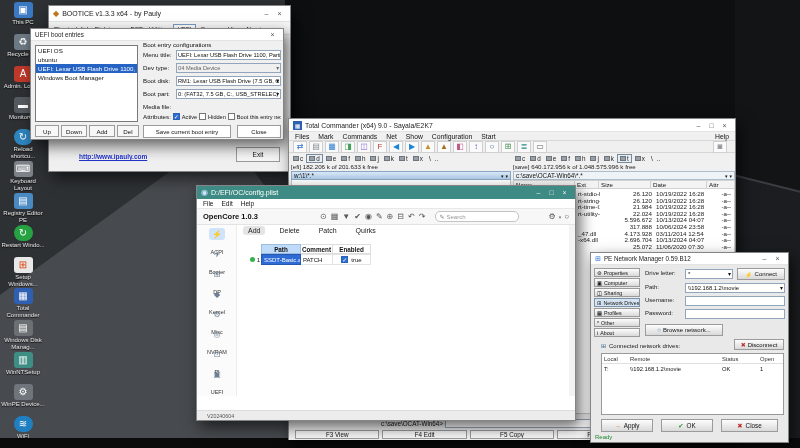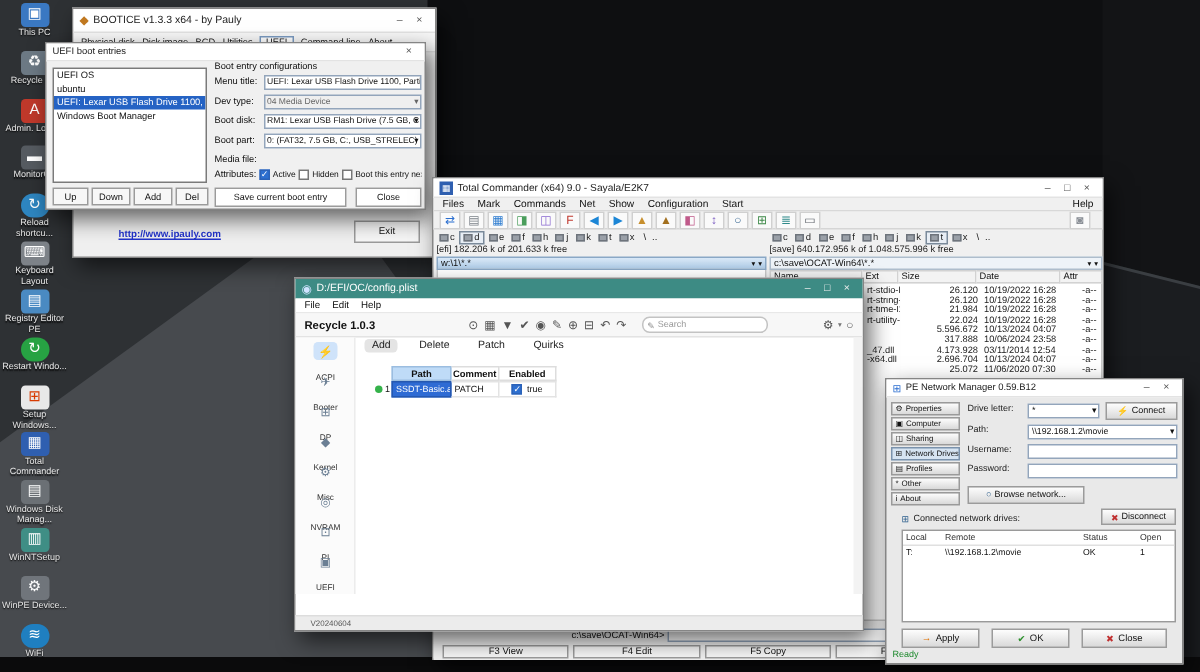--- a/index.html
+++ b/index.html
@@ -365,21 +365,21 @@
         <span style="color:#eee">□</span>
         <span style="color:#eee">×</span>
       </span>
     </div>
     <div style="display:flex;gap:8px;align-items:center;height:10px;padding:0 6px;font-size:6.5px;background:#fff;border-bottom:1px solid #e8e8e8">
       <span>File</span>
       <span>Edit</span>
       <span>Help</span>
     </div>
     <div style="display:flex;align-items:center;height:16px;padding:0 6px;background:#f7f7f7;border-bottom:1px solid #e3e3e3">
-      <span style="font-size:7.5px;font-weight:bold">Recycle 1.0.3</span>
+      <span style="font-size:7.5px;font-weight:bold">OpenCore 1.0.3</span>
       <span style="display:flex;gap:4px;margin-left:62px">
         <span class="ocic">⊙</span>
         <span class="ocic">▦</span>
         <span class="ocic">▼</span>
         <span class="ocic">✔</span>
         <span class="ocic">◉</span>
         <span class="ocic">✎</span>
         <span class="ocic">⊕</span>
         <span class="ocic">⊟</span>
         <span class="ocic">↶</span>

